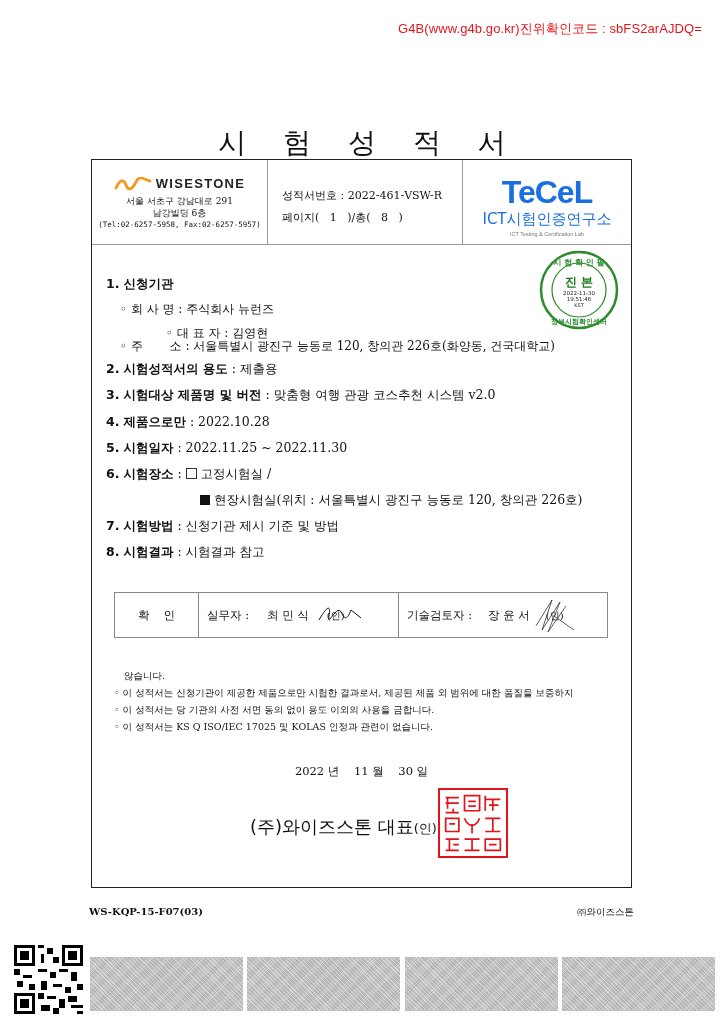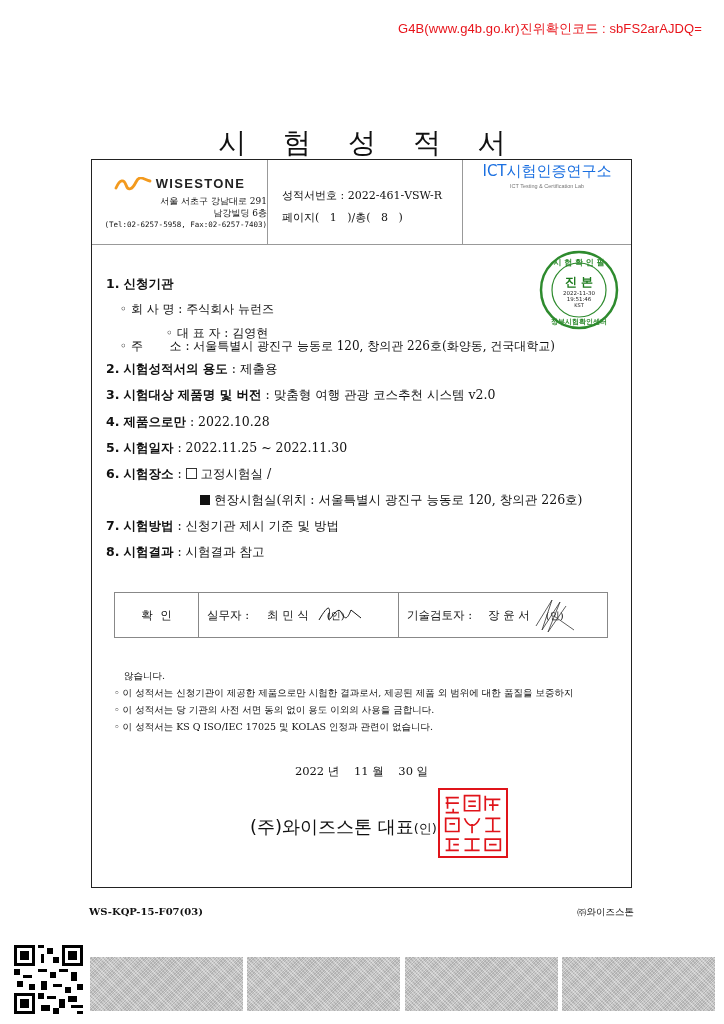--- a/index.html
+++ b/index.html
@@ -6,21 +6,21 @@
   body { width: 724px; height: 1024px; position: relative; overflow: hidden;
          font-family: "DejaVu Serif", "Liberation Serif", serif; color: #111; }
   .verify { position: absolute; top: 20px; right: 22px; color: #e8141b;
             font-family: "Liberation Sans", "DejaVu Sans", sans-serif; font-size: 13px; letter-spacing: 0.1px; }
   .doc-title { position: absolute; top: 124px; left: 0; width: 724px; text-align: center;
                font-size: 28px; letter-spacing: 14px; font-family: "DejaVu Sans", sans-serif; font-weight: normal; padding-left: 14px; box-sizing: border-box; }
   .frame { position: absolute; left: 91px; top: 159px; width: 541px; height: 729px;
            border: 1.5px solid #222; box-sizing: border-box; }
   .header { position: absolute; left: 0; top: 0; width: 100%; height: 84px; border-bottom: 1px solid #999; }
   .hcell { position: absolute; top: 0; height: 84px; box-sizing: border-box; }
-  .hc1 { left: 0; width: 176px; border-right: 1px solid #999; text-align: right; }
+  .hc1 { left: 0; width: 176px; border-right: 1px solid #999; text-align: center; }
   .hc2 { left: 176px; width: 195px; border-right: 1px solid #999; }
   .hc3 { left: 371px; width: 168px; text-align: center; }
   .ws-logo { margin-top: 16px; display: flex; justify-content: center; align-items: center; gap: 4px; }
   .ws-word { font-family: "Liberation Sans", "DejaVu Sans", sans-serif; font-weight: bold; font-size: 13px; letter-spacing: 1.3px; color: #222; }
   .ws-addr { font-size: 9px; line-height: 12px; margin-top: 4px; }
   .ws-tel { font-size: 7.5px; margin-top: 1px; font-family: "DejaVu Sans Mono", monospace; }
   .certline { font-size: 11px; position: absolute; left: 14px; font-family: "DejaVu Serif", serif; white-space: pre; }
   .tecel { margin-top: 16px; font-family: "Liberation Sans", "DejaVu Sans", sans-serif; font-weight: bold;
            font-size: 32px; color: #1a6fe0; letter-spacing: -1px; line-height: 32px; }
   .tecel-ko { font-family: "DejaVu Sans", sans-serif; font-size: 15px; color: #1a6fe0; margin-top: 2px; }
@@ -54,29 +54,30 @@
   <div class="header">
     <div class="hcell hc1">
       <div class="ws-logo">
         <svg width="38" height="14" viewBox="0 0 38 14">
           <path d="M2 11 C6 2, 10 2, 12 8 S18 13, 22 5 S30 3, 36 4" fill="none" stroke="#f39a1e" stroke-width="2.8" stroke-linecap="round"></path>
         </svg>
         <span class="ws-word">WISESTONE</span>
       </div>
       <div class="ws-addr">서울 서초구 강남대로 291</div>
       <div class="ws-addr" style="margin-top:0">남강빌딩 6층</div>
-      <div class="ws-tel">(Tel:02-6257-5958, Fax:02-6257-7403)</div>
+      <div class="ws-tel">(Tel:02-6257-5958, Fax:02-6257-5957)</div>
     </div>
 
     <div class="hcell hc2">
       <div class="certline" style="top:28px;"><b style="font-family:'DejaVu Sans',sans-serif;font-weight:normal">성적서번호 : </b><span>2022-461-VSW-R</span></div>
       <div class="certline" style="top:50px;"><span>페이지(</span>   <span>1</span>   <span>)/총(</span>   <span>8</span>   <span>)</span></div>
     </div>
 
     <div class="hcell hc3">
+      <div class="tecel">TeCeL</div>
       <div class="tecel-ko">ICT시험인증연구소</div>
       <div class="tecel-en">ICT Testing &amp; Certification Lab</div>
     </div>
   </div>
 
   <svg class="stamp-green" viewBox="0 0 82 82">
     <circle cx="41" cy="41" r="38" fill="#fff" stroke="#2e8b2e" stroke-width="2.5"></circle>
     <circle cx="41" cy="41" r="27" fill="none" stroke="#2e8b2e" stroke-width="1.2"></circle>
     <path d="M14 41 L68 41" stroke="none"></path>
     <text x="41" y="16" text-anchor="middle" font-size="8" font-weight="bold" fill="#2e8b2e" font-family="DejaVu Sans, sans-serif">시 험 확 인 필</text>
@@ -122,21 +123,21 @@
   <div class="sec" style="top:358px;">
     <b>7.</b>
     <b>시험방법</b><span> : </span><span>신청기관 제시 기준 및 방법</span>
   </div>
   <div class="sec" style="top:384px;">
     <b>8.</b>
     <b>시험결과</b><span> : </span><span>시험결과 참고</span>
   </div>
 
   <div class="confirm">
-    <div class="cf" style="width:84px;justify-content:center;border-right:1px solid #888;white-space:pre;">확  인</div>
+    <div class="cf" style="width:84px;justify-content:center;border-right:1px solid #888;white-space:pre;font-family:Liberation Mono, monospace;">확  인</div>
     <div class="cf" style="width:200px;padding-left:8px;border-right:1px solid #888;gap:18px;">
       <span>실무자 :</span>
       <span>최 민 식</span>
       <span style="position:relative;">
         <span style="font-size:10px;">(인)</span>
         <svg width="46" height="22" viewBox="0 0 46 22" style="position:absolute;left:-10px;top:-6px;">
             <path d="M2 18 C10 4, 14 2, 12 14 S20 2, 24 10 S30 18, 34 8 L44 16" fill="none" stroke="#111" stroke-width="1"></path>
           </svg>
       </span>
     </div>

